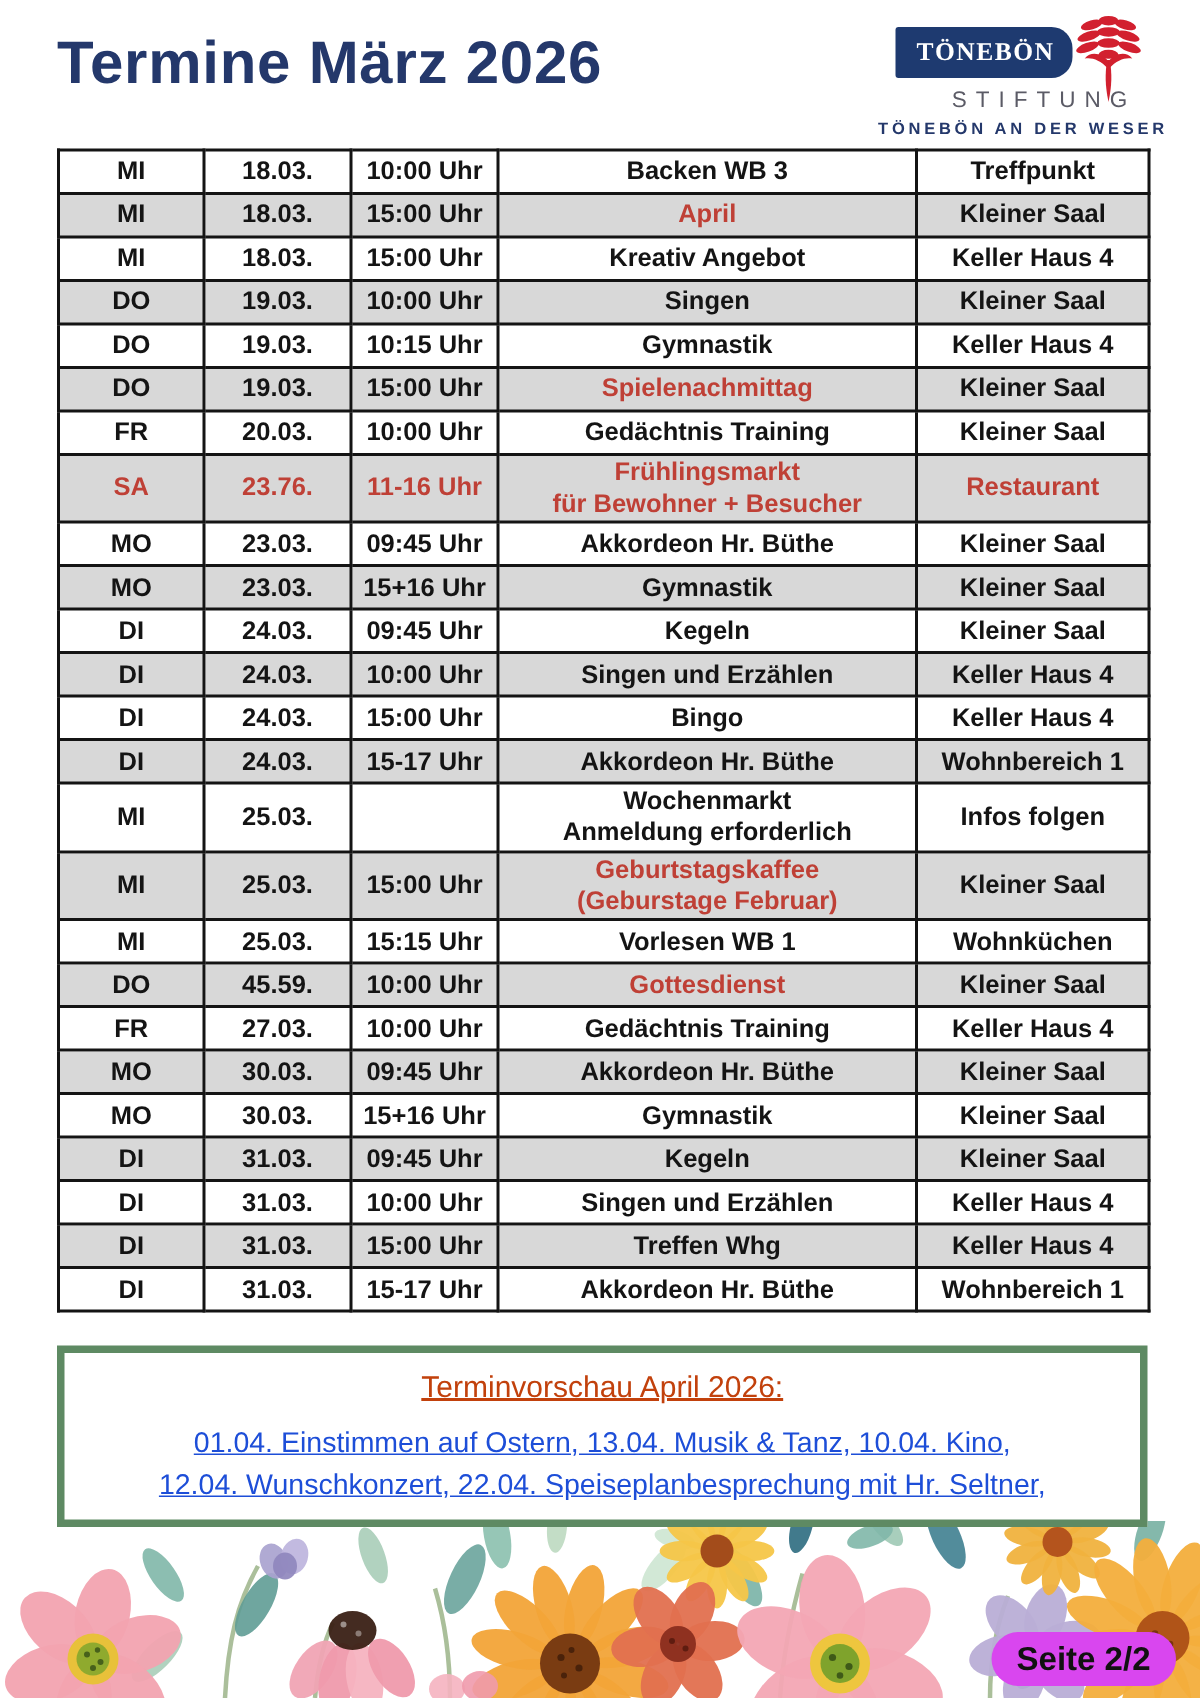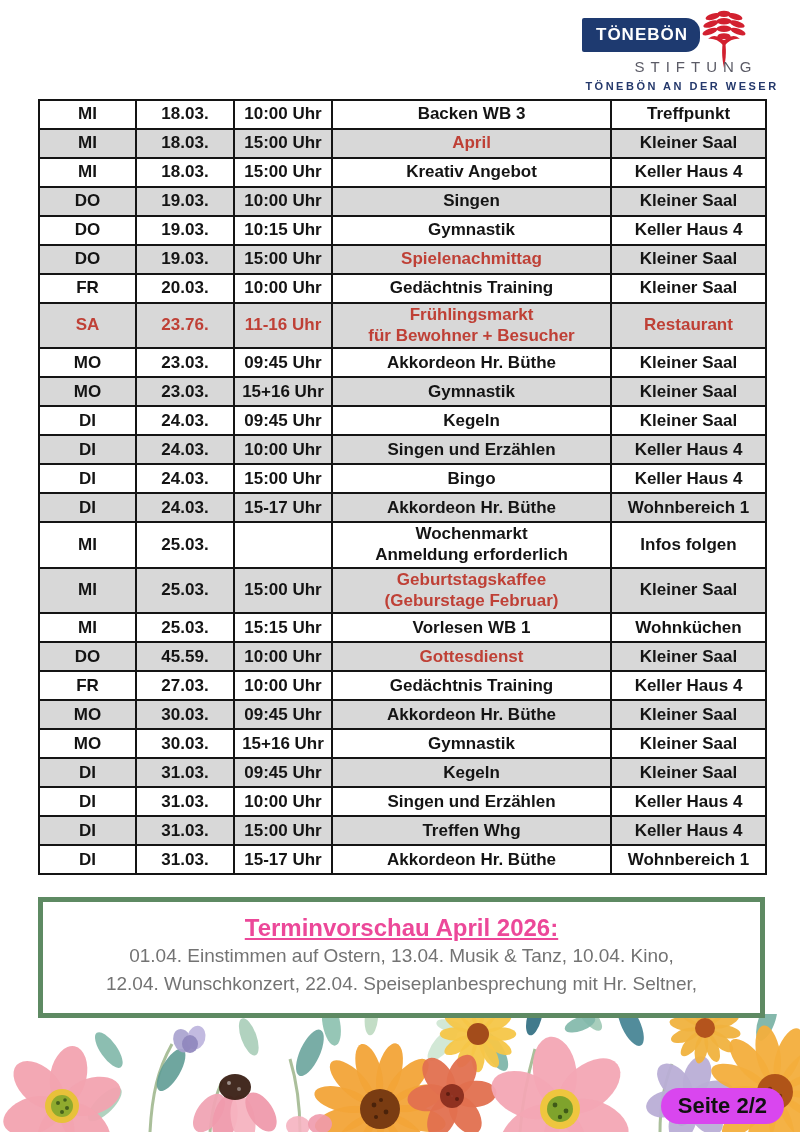--- a/index.html
+++ b/index.html
@@ -7,21 +7,21 @@
   #page {
     position:relative; width:800px; height:1132px; margin:0 auto;
     background:#ffffff; overflow:hidden;
   }
   
   #title {
     position:absolute; left:38px; top:20px;
     font-size:40px; font-weight:700; color:#24386b; letter-spacing:0.5px;
   }
   #logo { position:absolute; right:18px; top:8px; width:200px; text-align:center; }
-  .logo-row { display:flex; align-items:flex-start; justify-content:flex-start; }
+  .logo-row { display:flex; align-items:flex-start; justify-content:center;font-family:Liberation Serif, serif; }
   .logo-box {
     background:#1e3a70; color:#fff; font-weight:700; font-size:17px;
     letter-spacing:1px; padding:7px 12px 7px 14px; margin-top:10px;
     border-radius:2px 14px 14px 2px;
   }
   .logo-tree { margin-left:-4px; }
   .logo-stiftung {
     color:#5b5b66; font-size:15px; letter-spacing:6px; margin-top:-12px;
     text-align:center; padding-left:28px;
   }
@@ -42,38 +42,39 @@
   tr.row-white td { background:#ffffff; }
   tr.tall td { height:48px; }
   .red-text, tr.red-row td { color:#bf4036 !important; }
   
   #preview {
     position:absolute; left:38px; top:897px; width:727px; height:121px;
     background:#fff; border:5px solid #5e8a63; text-align:center; padding-top:12px;
     z-index:3;
   }
   #preview-title {
-    color:#ec4899; font-size:24px; font-weight:700; text-decoration:underline;
+    color:#c2410c; font-size:20px; font-weight:400; text-decoration:underline;
   }
   #preview-body {
-    font-size:19px; color:#737373; line-height:1.45;
+    margin-top:12px; font-size:19px; color:#1d4ed8; line-height:1.45;text-decoration:underline;
   }
   
   #floral { position:absolute; left:0; bottom:0; width:800px; height:118px; z-index:1; }
   #page-badge {
     position:absolute; right:16px; bottom:8px; z-index:5;
     background:#d946ef; border-radius:22px; padding:5px 17px;
     font-size:22px; font-weight:700; color:#111;
   }
 </style>
 </head>
 <body>
 
 <div id="page">
 
+  <div id="title">Termine März 2026</div>
 
   <div id="logo">
     <div class="logo-row">
       <div class="logo-box">TÖNEBÖN</div>
       <svg class="logo-tree" width="56" height="62" viewBox="0 0 60 66">
         <g fill="#d2202f">
           <path d="M30 64 C27.5 52 27.5 44 29 34 L31 34 C32.5 44 32.5 52 30 64 Z"></path>
           <path d="M29.5 40 C24 34 18 32 13 33 C18 27 26 30 30 35 Z"></path>
           <path d="M30.5 40 C36 34 42 32 47 33 C42 27 34 30 30 35 Z"></path>
           <ellipse cx="30" cy="6" rx="7" ry="3.4"></ellipse>

